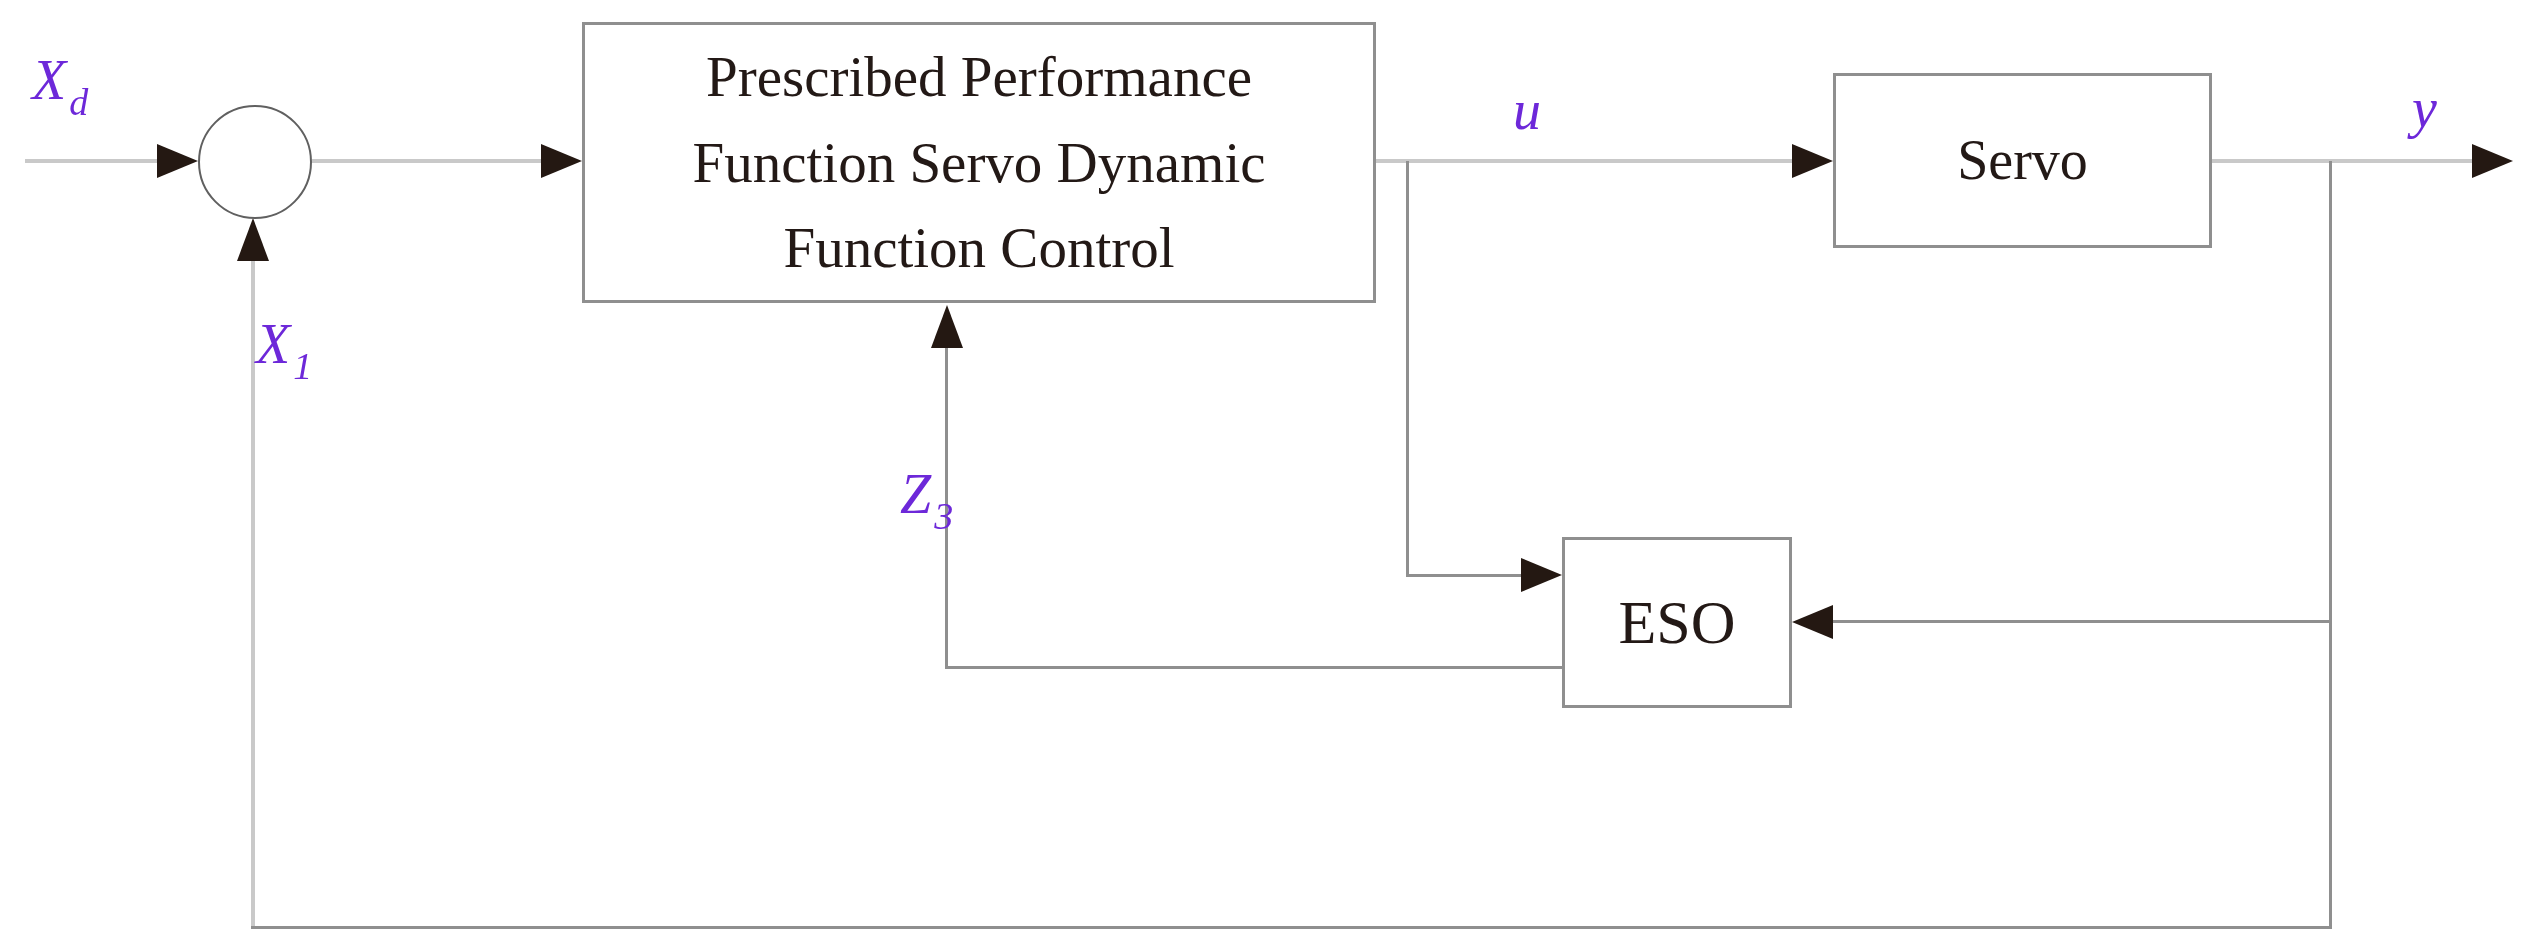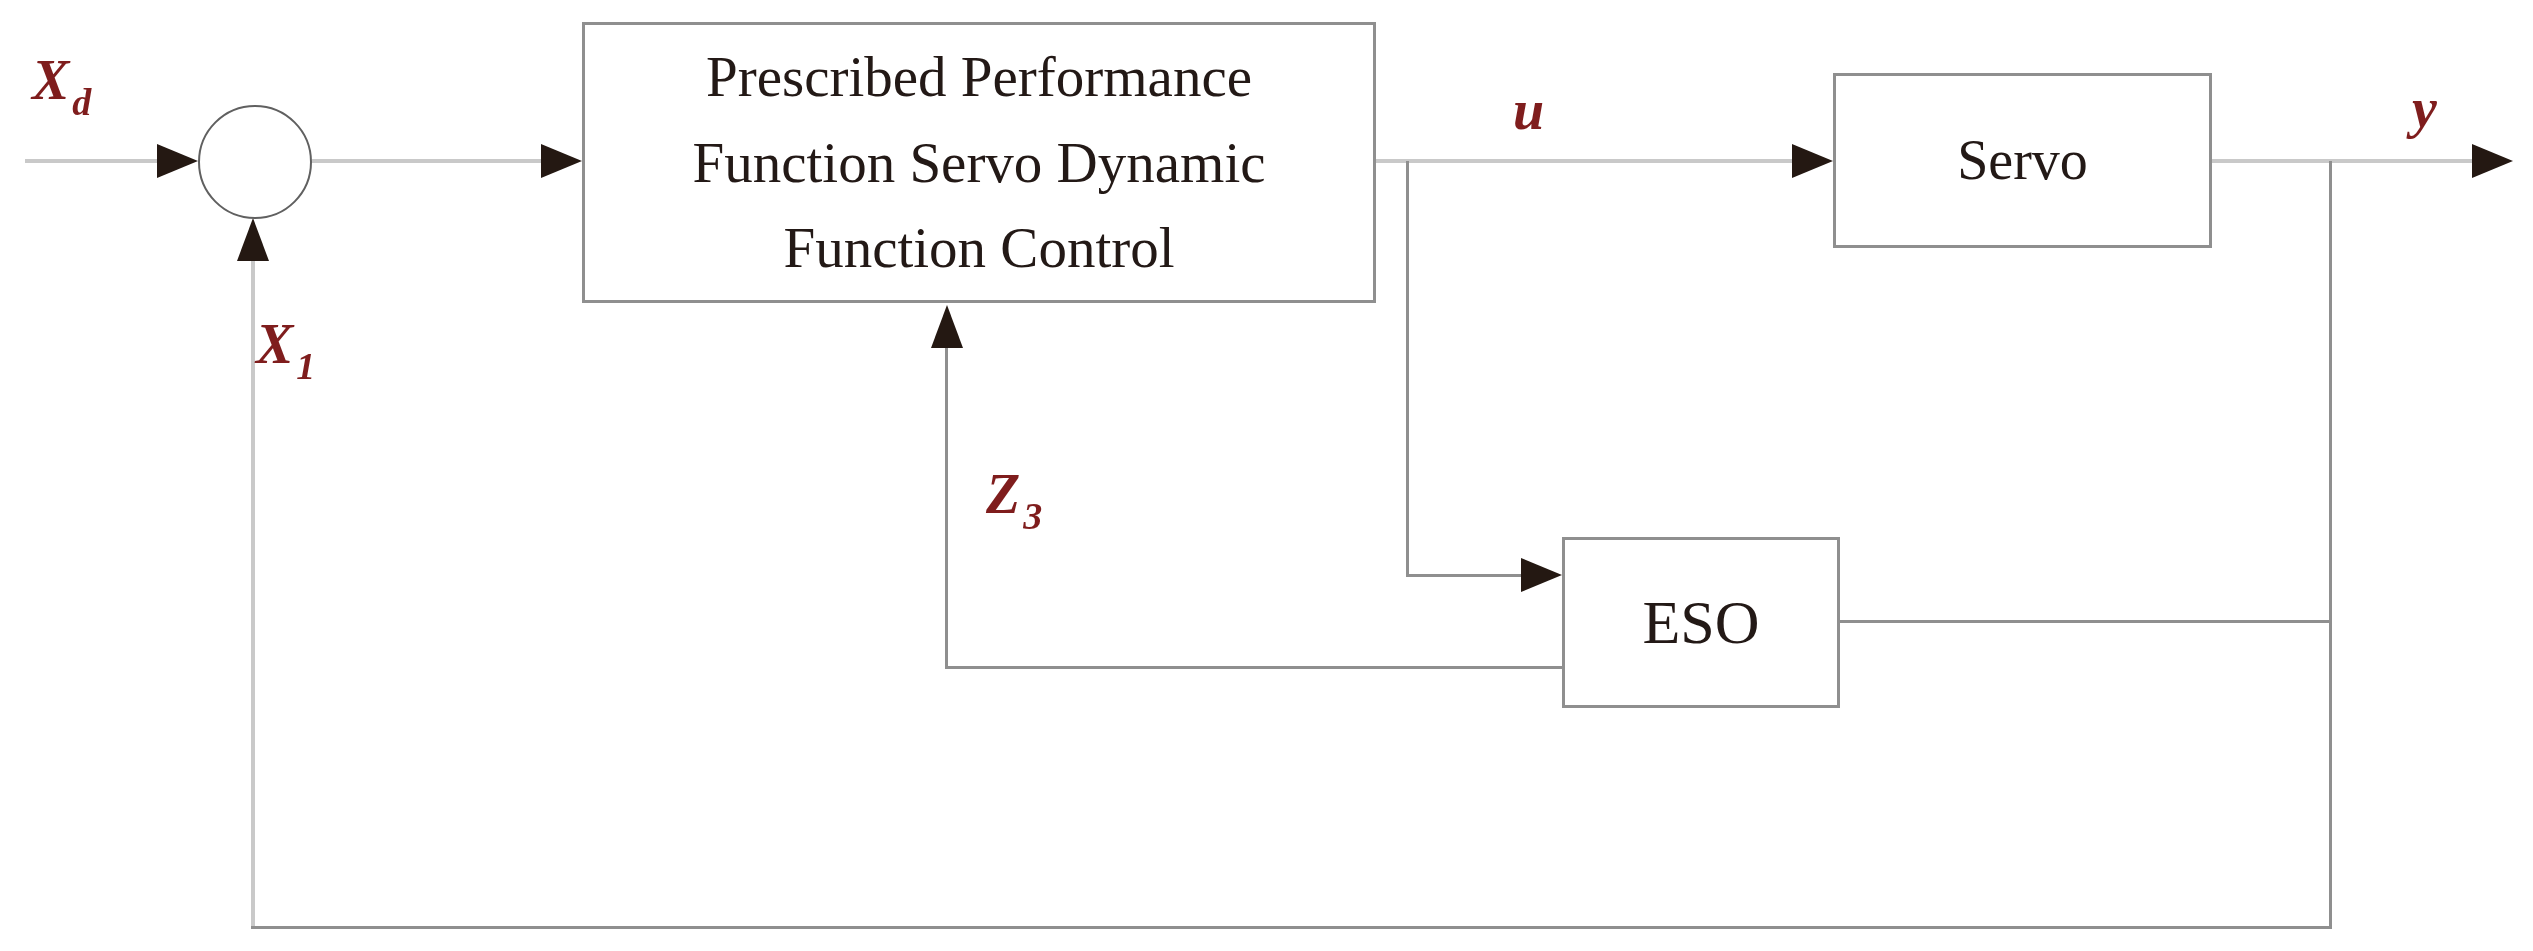--- a/index.html
+++ b/index.html
@@ -20,21 +20,21 @@
     display:flex;
     flex-direction:column;
     align-items:center;
     justify-content:center;
     text-align:center;
     color:#231916;
     box-sizing:border-box;
   }
   #controller-block{left:582px;top:22px;width:794px;height:281px;font-size:57px;line-height:1.5;}
   #servo-block{left:1833px;top:73px;width:379px;height:175px;font-size:56px;line-height:1.35;}
-  #eso-block{left:1562px;top:537px;width:278px;height:171px;font-size:62px;}
+  #eso-block{left:1562px;top:537px;width:230px;height:171px;font-size:62px;}
   
   #sum-circle{
     position:absolute;left:198px;top:105px;width:110px;height:110px;
     border:2px solid #606060;border-radius:50%;background:#ffffff;box-sizing:content-box;
   }
   
   .line{position:absolute;}
   .hl{height:4px;background:#c9c9c9;}
   .vl{width:4px;background:#c9c9c9;}
   .hm{height:3px;background:#8f8f8f;}
@@ -42,23 +42,22 @@
   
   .ar{position:absolute;width:0;height:0;}
   .ar-right{border-top:17px solid transparent;border-bottom:17px solid transparent;border-left:41px solid #241812;}
   .ar-left{border-top:17px solid transparent;border-bottom:17px solid transparent;border-right:41px solid #241812;}
   .ar-up{border-left:16px solid transparent;border-right:16px solid transparent;border-bottom:43px solid #241812;}
   
   .sig{
     position:absolute;
     font-style:italic;
     font-size:56px;
-    color:#7f1d1d;
+    color:#6d28d9;
     white-space:nowrap;
-    font-weight:bold;
   }
   .sig .sub{
     font-size:38px;
     font-style:italic;
     position:relative;
     top:16px;
     left:3px;
   }
 </style>
 </head>
@@ -114,17 +113,17 @@
   </div>
 
   <div class="sig" style="left:1513px;top:78px;">
     <span>u</span>
   </div>
 
   <div class="sig" style="left:2412px;top:76px;">
     <span>y</span>
   </div>
 
-  <div class="sig" style="left:986px;top:462px;">
+  <div class="sig" style="left:900px;top:462px;">
     <span>Z</span><span class="sub">3</span>
   </div>
 
 </div>
 
 </body></html>

